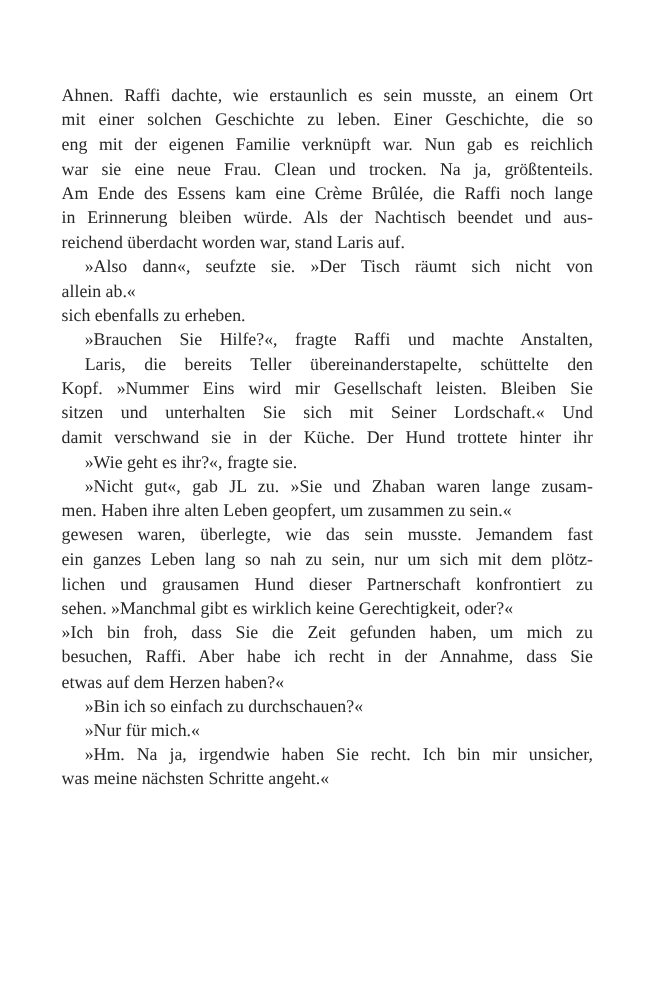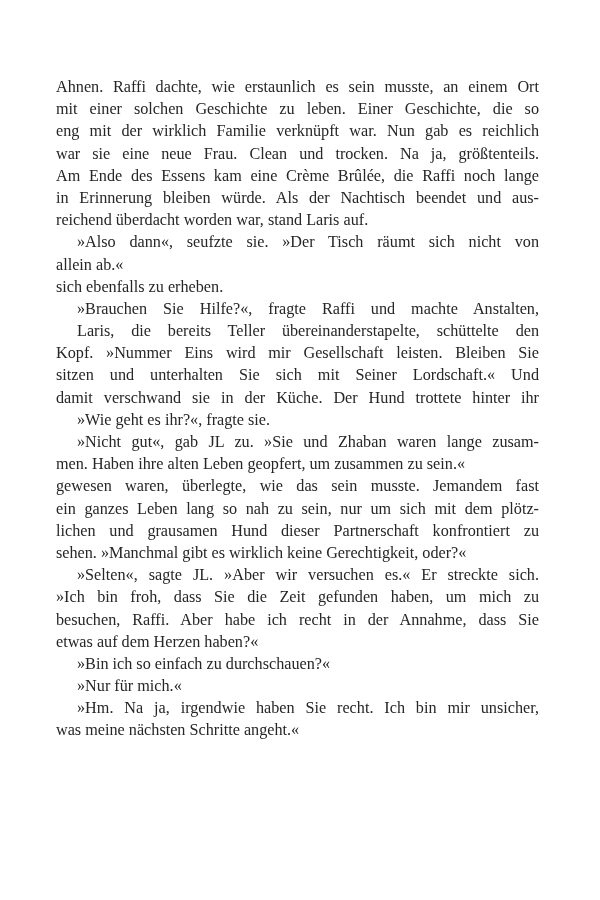--- a/index.html
+++ b/index.html
@@ -48,41 +48,40 @@
     color: #ef4444;
   }
 </style>
 </head>
 <body>
 
 <div class="page">
   <div class="text-block">
       <div class="line">Ahnen. Raffi dachte, wie erstaunlich es sein musste, an einem Ort</div>
       <div class="line">mit einer solchen Geschichte zu leben. Einer Geschichte, die so</div>
-      <div class="line">eng mit der wirklich Familie verknüpft war. Nun gab es reichlich</div>
+      <div class="line">eng mit der eigenen Familie verknüpft war. Nun gab es reichlich</div>
       <div class="line">war sie eine neue Frau. Clean und trocken. Na ja, größtenteils.</div>
       <div class="line">Am Ende des Essens kam eine Crème Brûlée, die Raffi noch lange</div>
       <div class="line">in Erinnerung bleiben würde. Als der Nachtisch beendet und aus-</div>
       <div class="line end">reichend überdacht worden war, stand Laris auf.</div>
       <div class="line indent">»Also dann«, seufzte sie. »Der Tisch räumt sich nicht von</div>
       <div class="line end">allein ab.«</div>
       <div class="line end">sich ebenfalls zu erheben.</div>
       <div class="line indent">»Brauchen Sie Hilfe?«, fragte Raffi und machte Anstalten,</div>
       <div class="line indent">Laris, die bereits Teller übereinanderstapelte, schüttelte den</div>
       <div class="line">Kopf. »Nummer Eins wird mir Gesellschaft leisten. Bleiben Sie</div>
       <div class="line">sitzen und unterhalten Sie sich mit Seiner Lordschaft.« Und</div>
       <div class="line">damit verschwand sie in der Küche. Der Hund trottete hinter ihr</div>
       <div class="line indent end">»Wie geht es ihr?«, fragte sie.</div>
       <div class="line indent">»Nicht gut«, gab JL zu. »Sie und Zhaban waren lange zusam-</div>
       <div class="line end">men. Haben ihre alten Leben geopfert, um zusammen zu sein.«</div>
       <div class="line">gewesen waren, überlegte, wie das sein musste. Jemandem fast</div>
       <div class="line">ein ganzes Leben lang so nah zu sein, nur um sich mit dem plötz-</div>
       <div class="line">lichen und grausamen Hund dieser Partnerschaft konfrontiert zu</div>
       <div class="line end">sehen. »Manchmal gibt es wirklich keine Gerechtigkeit, oder?«</div>
-      <div class="line indent">»Selten«, sagte JL. »Aber wir versuchen es.« Er streckte sich.</div>
       <div class="line">»Ich bin froh, dass Sie die Zeit gefunden haben, um mich zu</div>
       <div class="line">besuchen, Raffi. Aber habe ich recht in der Annahme, dass Sie</div>
       <div class="line end">etwas auf dem Herzen haben?«</div>
       <div class="line indent end">»Bin ich so einfach zu durchschauen?«</div>
       <div class="line indent end">»Nur für mich.«</div>
       <div class="line indent">»Hm. Na ja, irgendwie haben Sie recht. Ich bin mir unsicher,</div>
       <div class="line end">was meine nächsten Schritte angeht.«</div>
     </div>
   <div class="folio">14</div>
 </div>

